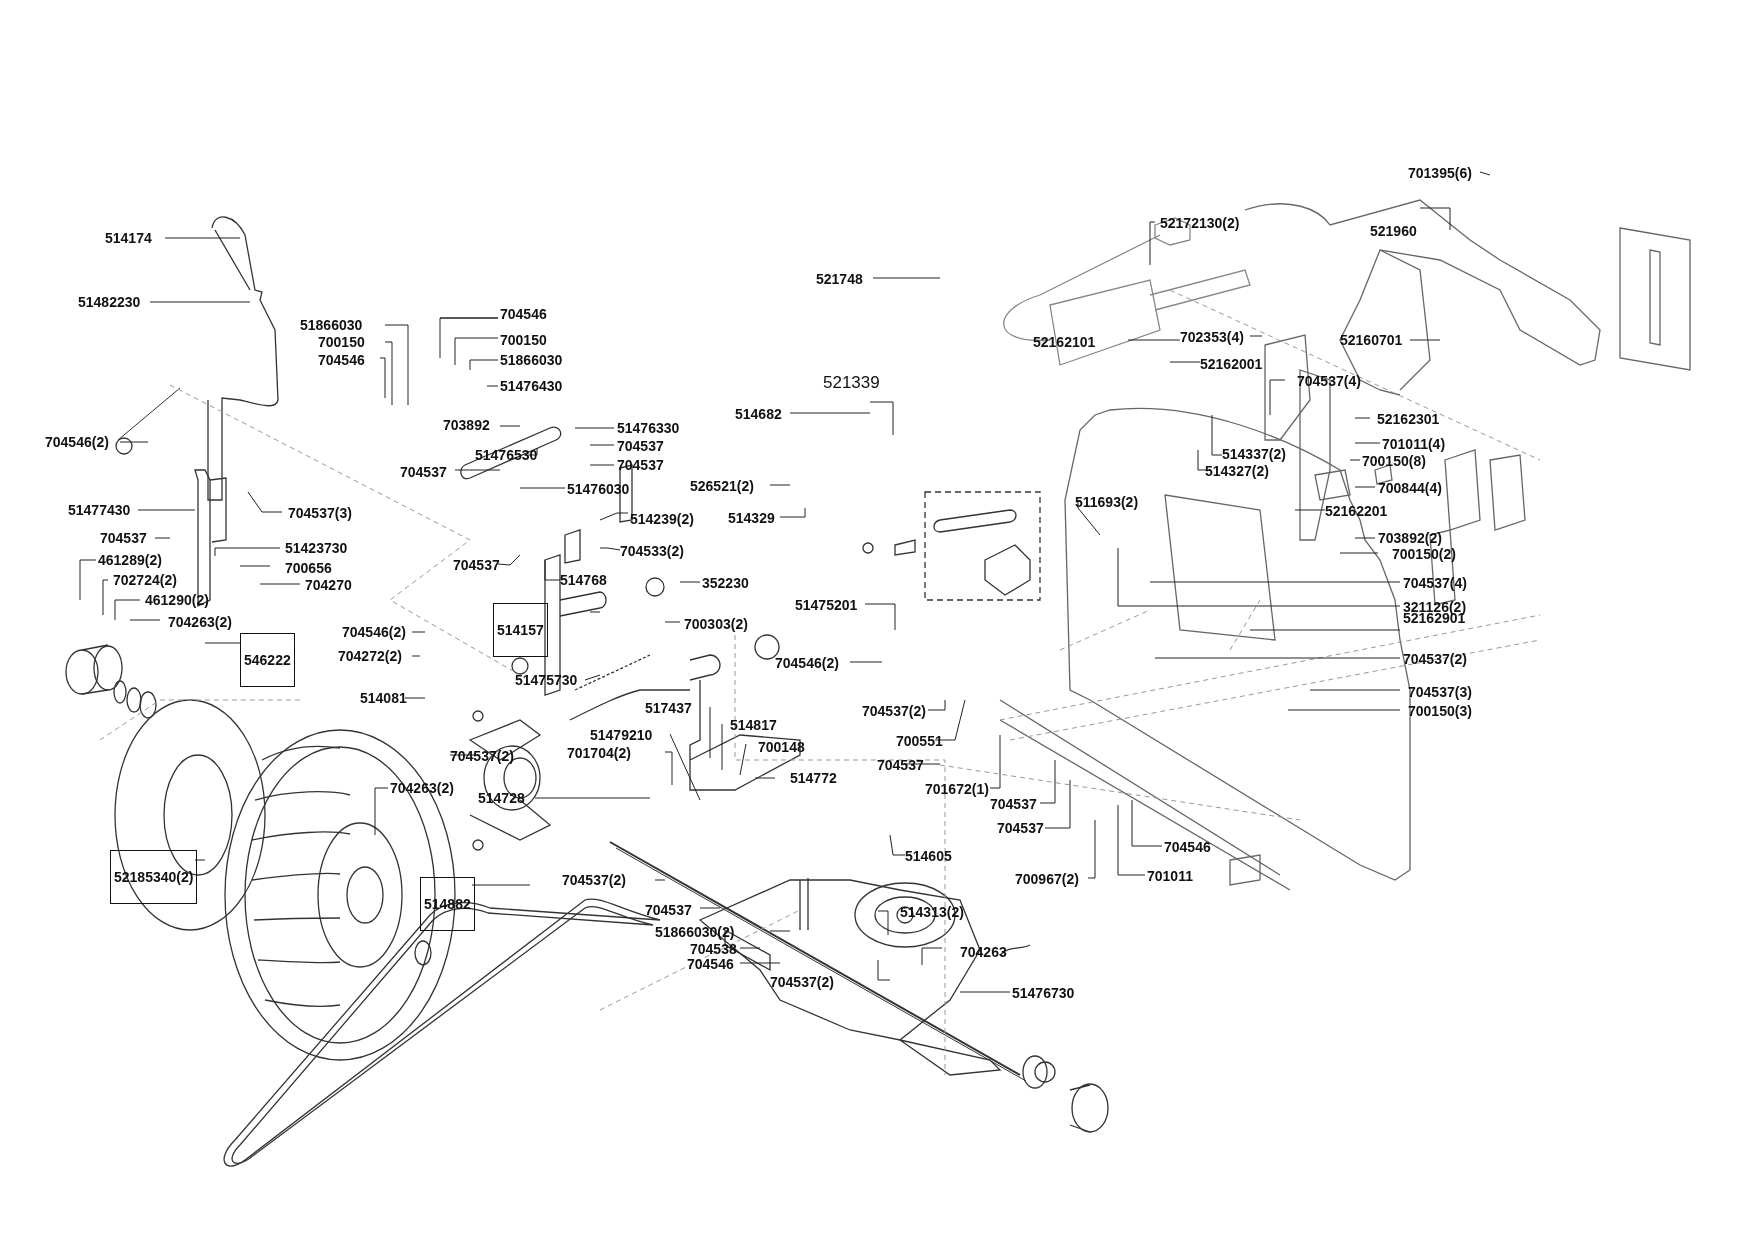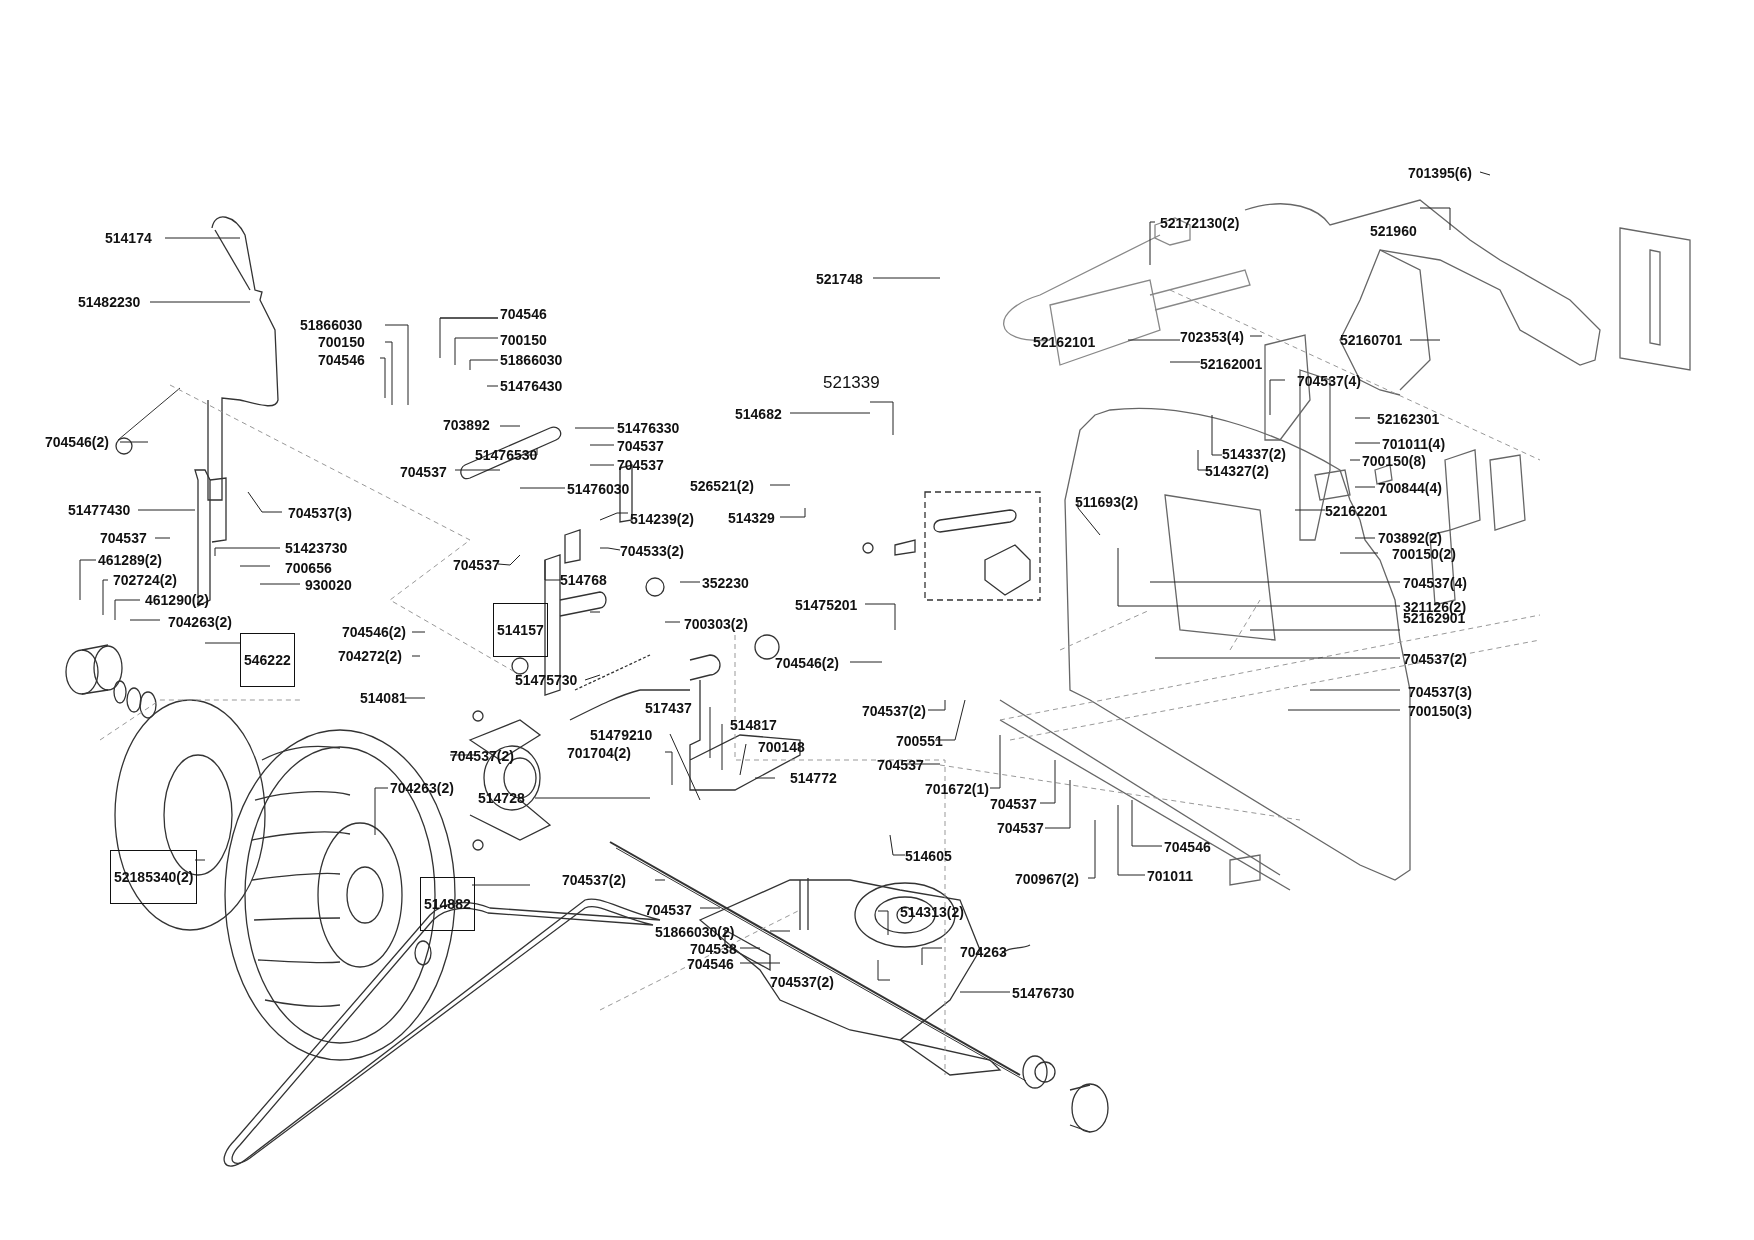--- a/index.html
+++ b/index.html
@@ -248,21 +248,21 @@
 <div class="lbl" style="left:105px;top:230px;">514174</div>
 <div class="lbl" style="left:78px;top:294px;">51482230</div>
 <div class="lbl" style="left:45px;top:434px;">704546(2)</div>
 <div class="lbl" style="left:68px;top:502px;">51477430</div>
 <div class="lbl" style="left:288px;top:505px;">704537(3)</div>
 <div class="lbl" style="left:100px;top:530px;">704537</div>
 <div class="lbl" style="left:98px;top:552px;">461289(2)</div>
 <div class="lbl" style="left:285px;top:540px;">51423730</div>
 <div class="lbl" style="left:113px;top:572px;">702724(2)</div>
 <div class="lbl" style="left:285px;top:560px;">700656</div>
-<div class="lbl" style="left:305px;top:577px;">930020</div>
+<div class="lbl" style="left:305px;top:577px;">704270</div>
 <div class="lbl" style="left:145px;top:592px;">461290(2)</div>
 <div class="lbl" style="left:168px;top:614px;">704263(2)</div>
 <div class="lbl boxed" style="left:240px;top:633px;text-align:center;">546222</div>
 <div class="lbl boxed" style="left:110px;top:850px;text-align:center;">52185340(2)</div>
 <div class="lbl" style="left:390px;top:780px;">704263(2)</div>
 <div class="lbl boxed" style="left:420px;top:877px;">514882</div>
 <div class="lbl" style="left:300px;top:317px;">51866030</div>
 <div class="lbl" style="left:318px;top:334px;">700150</div>
 <div class="lbl" style="left:318px;top:352px;">704546</div>
 <div class="lbl" style="left:500px;top:306px;">704546</div>

